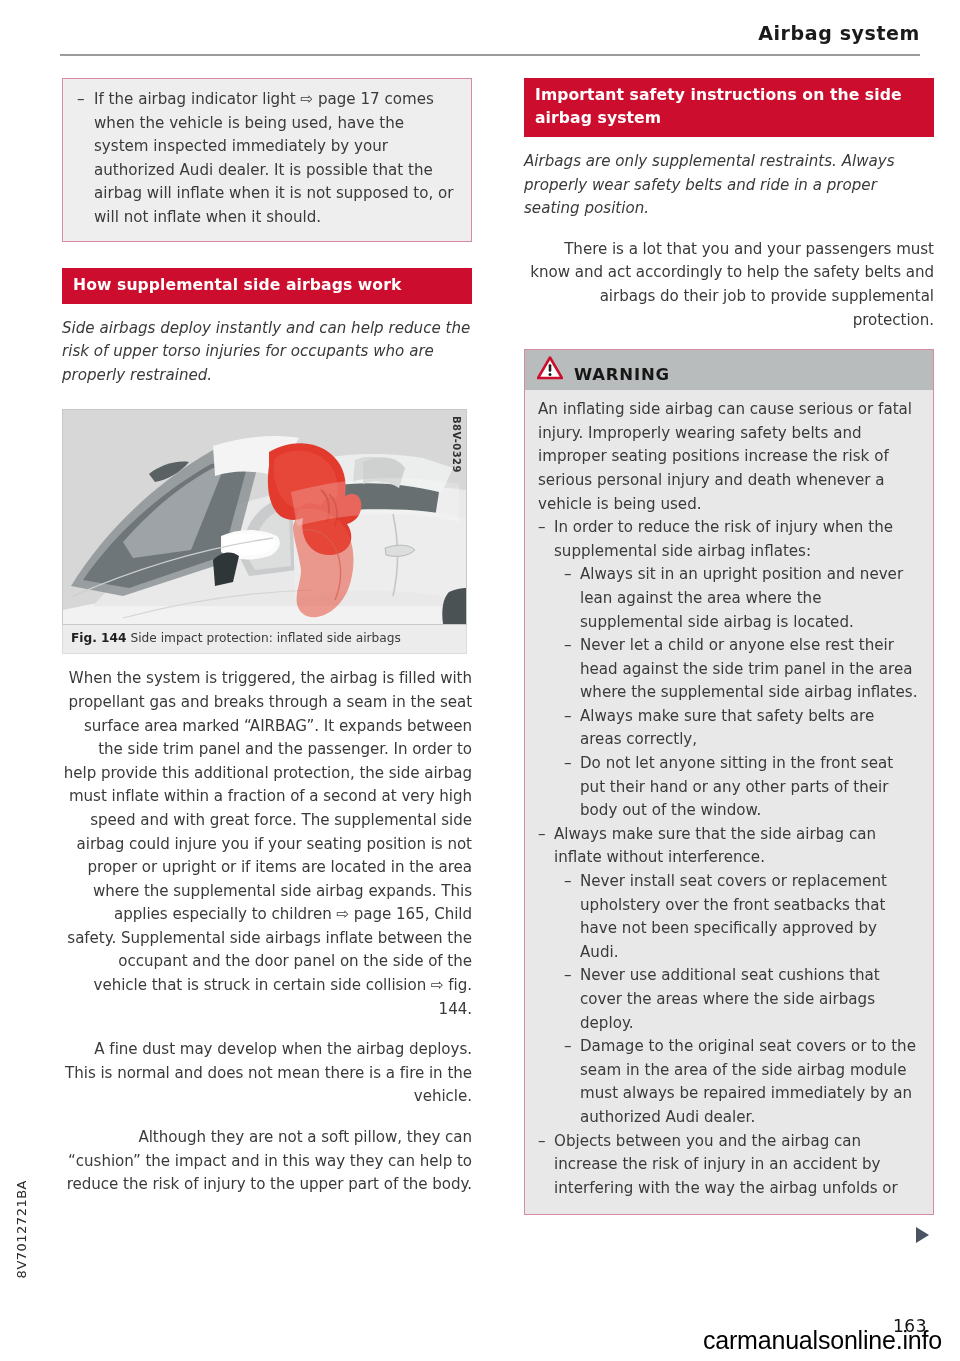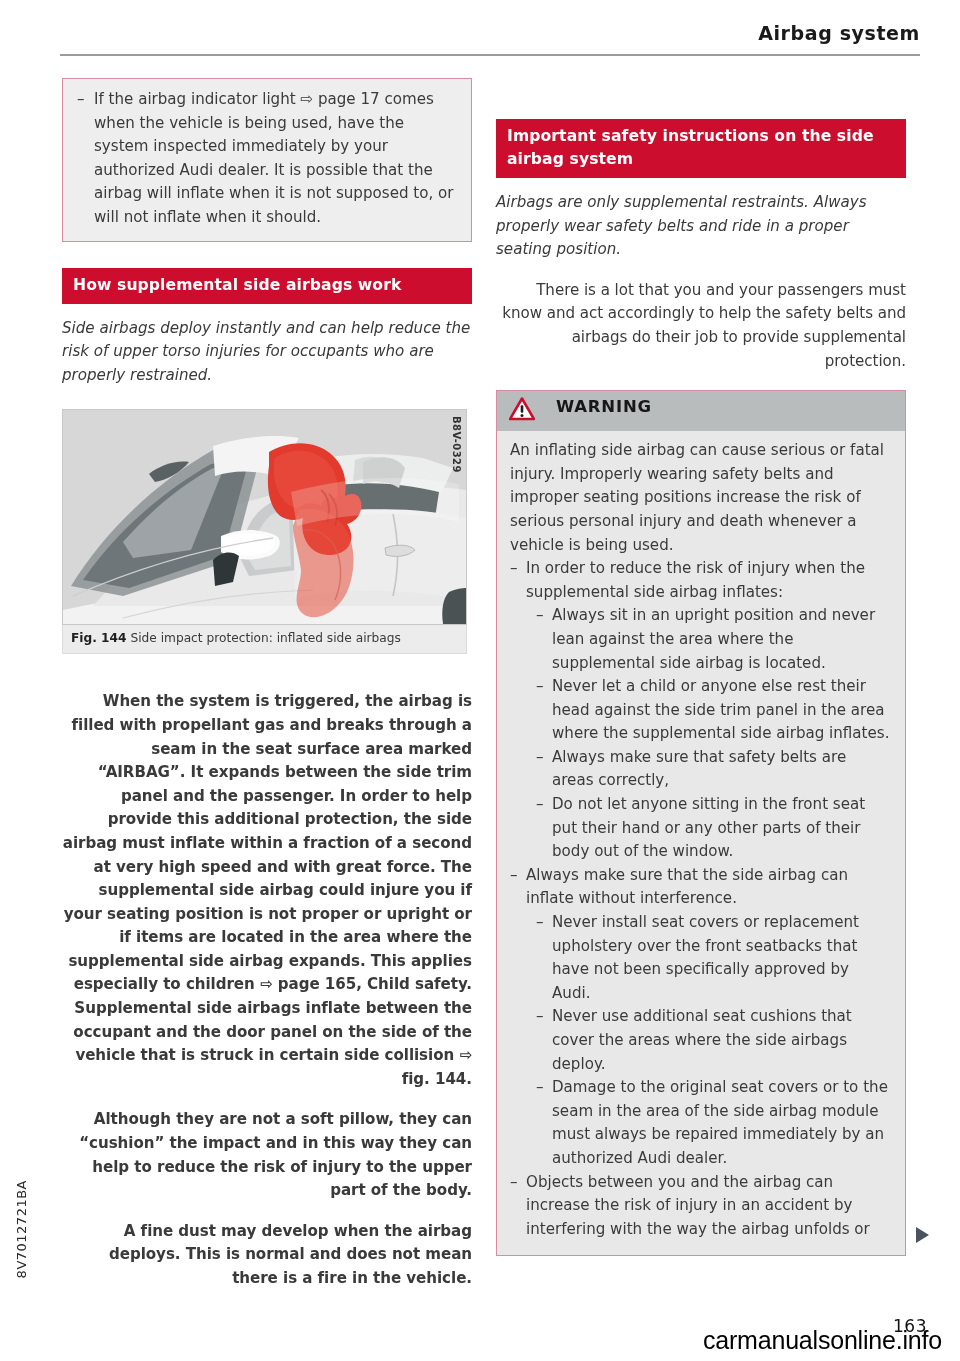--- a/index.html
+++ b/index.html
@@ -43,21 +43,21 @@
     background: #9b9b9b;
   }
 
   
   .col {
     position: absolute;
     top: 78px;
     width: 410px;
   }
   .col-left  { left: 62px; }
-  .col-right { left: 496px; margin-top: 41px; }
+  .col-right { left: 524px; }
 
   
   p.body {
     margin: 0 0 17px 0;
     font-size: 15.1px;
     line-height: 23.6px;
     color: #3a3a3a;
     letter-spacing: -0.05px;
     text-align: right;
   }
@@ -141,34 +141,34 @@
     font-size: 12.2px;
     line-height: 17px;
     color: #3a3a3a;
     padding: 5px 24px 6px 8px;
     box-sizing: border-box;
     border: 1px solid #dcdcdc;
     border-top: none;
   }
   .fig-caption b { color: #1f1f1f; }
 
-  .after-figure { margin-top: 36px; font-weight: bold; }
+  .after-figure { margin-top: 13px; }
 
   
   .warn-box {
     border: 1.5px solid #d98ca0;
     background: #e8e8e8;
     box-sizing: border-box;
     margin-top: 14px;
   }
   .warn-head {
     background: #b9bcbd;
     display: flex;
-    align-items: flex-start;
-    gap: 21px;
+    align-items: flex-end;
+    gap: 11px;
     padding: 6px 12px 6px 12px;
     box-sizing: border-box;
   }
   .warn-head .label {
     font-size: 16.5px;
     font-weight: bold;
     color: #171717;
     letter-spacing: 0.8px;
   }
   .warn-body {
@@ -328,22 +328,22 @@
       <div class="fig-code">B8V-0329</div>
     </div>
     <div class="fig-caption">
       <b>Fig. 144</b>
       <span>Side impact protection: inflated side airbags</span>
     </div>
   </div>
 
   <div class="after-figure">
     <p class="body">When the system is triggered, the airbag is filled with propellant gas and breaks through a seam in the seat surface area marked “AIRBAG”. It expands between the side trim panel and the passenger. In order to help provide this additional protection, the side airbag must inflate within a fraction of a second at very high speed and with great force. The supplemental side airbag could injure you if your seating position is not proper or upright or if items are located in the area where the supplemental side airbag expands. This applies especially to children ⇨ page 165, Child safety. Supplemental side airbags inflate between the occupant and the door panel on the side of the vehicle that is struck in certain side collision ⇨ fig. 144.</p>
+    <p class="body">A fine dust may develop when the airbag deploys. This is normal and does not mean there is a fire in the vehicle.</p>
     <p class="body">Although they are not a soft pillow, they can “cushion” the impact and in this way they can help to reduce the risk of injury to the upper part of the body.</p>
-    <p class="body">A fine dust may develop when the airbag deploys. This is normal and does not mean there is a fire in the vehicle.</p>
   </div>
 </div>
 
 <div class="col col-right">
 
   <div class="red-head">Important safety instructions on the side airbag system</div>
 
   <p class="intro-italic">Airbags are only supplemental restraints. Always properly wear safety belts and ride in a proper seating position.</p>
 
   <p class="body">There is a lot that you and your passengers must know and act accordingly to help the safety belts and airbags do their job to provide supplemental protection.</p>

